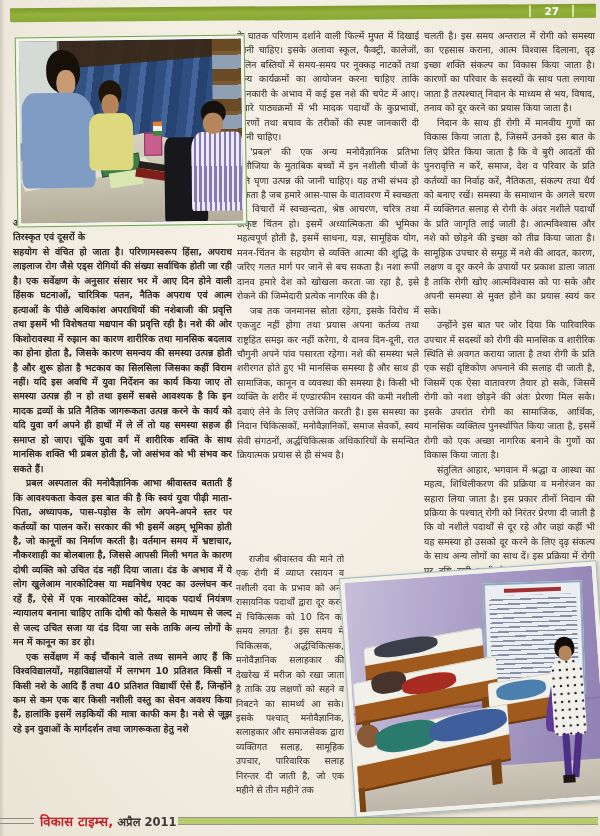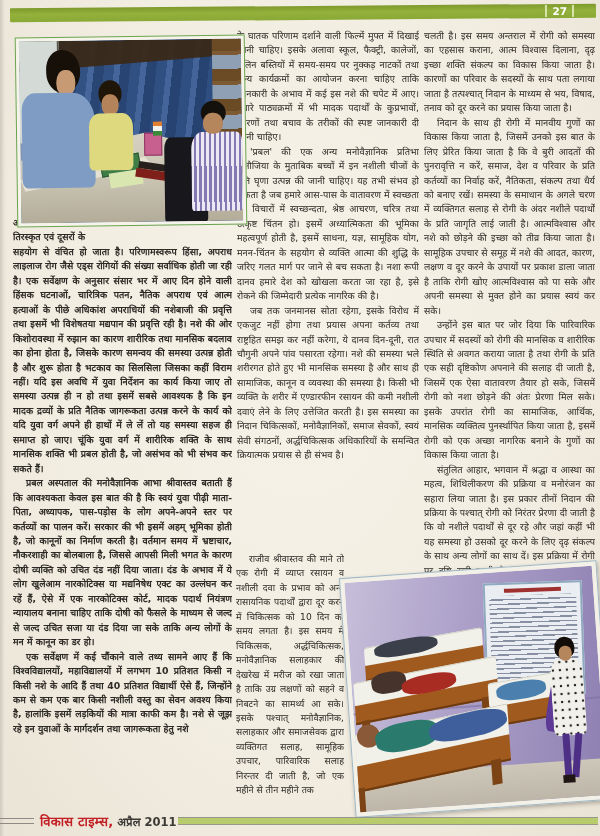--- a/index.html
+++ b/index.html
@@ -21,21 +21,21 @@
   
   .topbar{
     position:absolute;left:10px;right:4px;top:6px;height:14px;
     background:linear-gradient(180deg,#7e9a2c 0%, #93b13b 45%, #8aa835 100%);
     transform:rotate(-0.45deg);
     border-radius:1px;
   }
   .pagenum{
     position:absolute;right:22px;top:1px;
     color:#ffffff;font-weight:bold;font-size:10.5px;line-height:12px;
-    padding:0 5px;
+    padding:0 13px;
     border-left:2px solid #d7e3a8;border-right:2px solid #d7e3a8;
   }
   
   .col{
     position:absolute;
     font-size:9.3px;line-height:14.45px;color:#2e2b27;
     text-align:justify;
     z-index:1;
   }
   .col p{margin:0;padding:0;text-indent:13px;}

